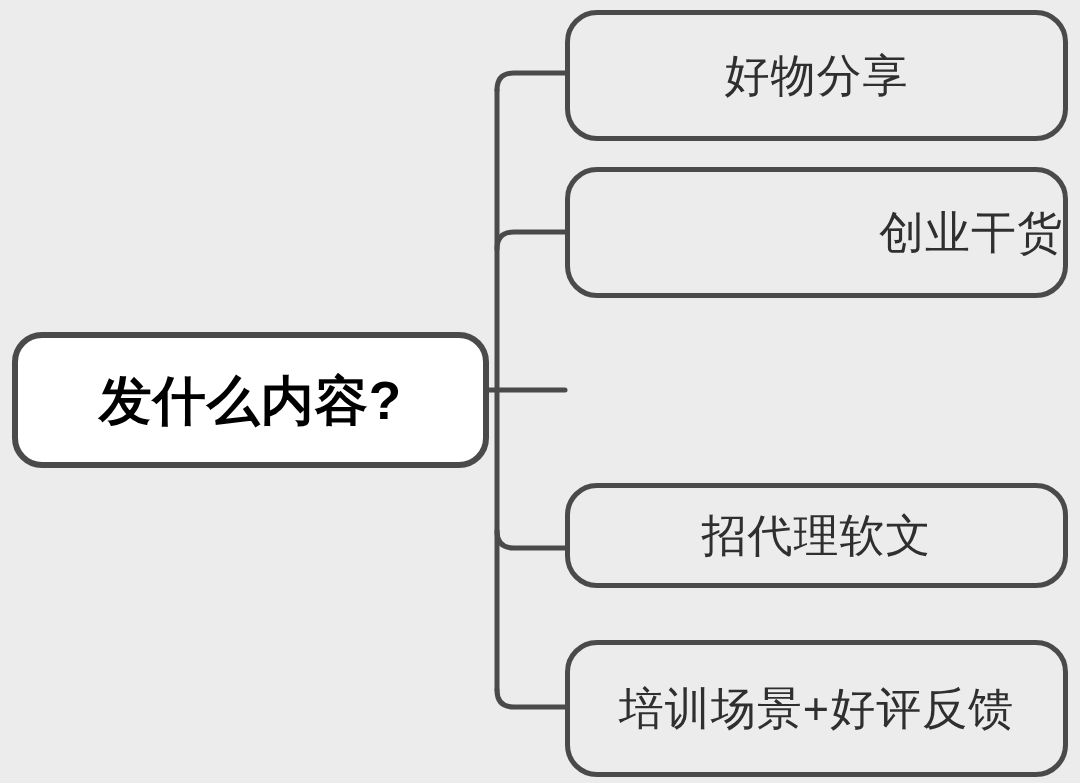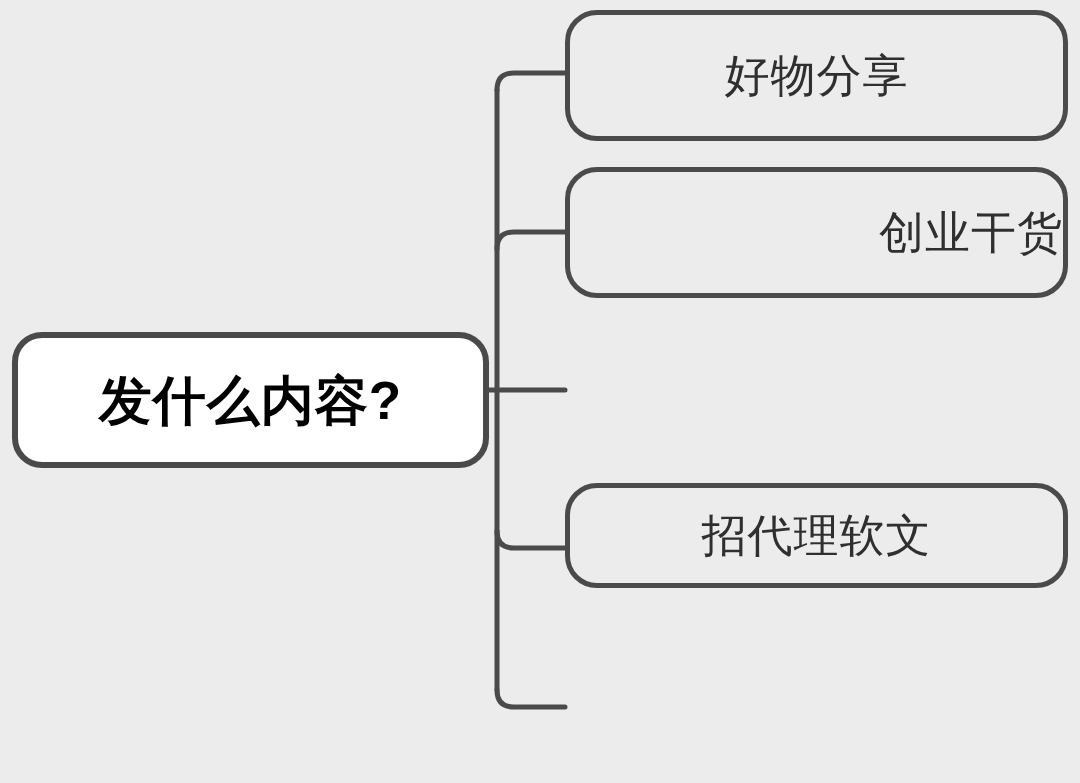--- a/index.html
+++ b/index.html
@@ -105,14 +105,17 @@
 
   <div class="node child" id="node-c1">
     <span class="node-label">创业干货</span>
   </div>
 
 
   <div class="node child" id="node-c3">
     <span class="node-label">招代理软文</span>
   </div>
 
+  <div class="node child" id="node-c4">
+    <span class="node-label">培训场景+好评反馈</span>
+  </div>
 
 </div>
 
 </body></html>

